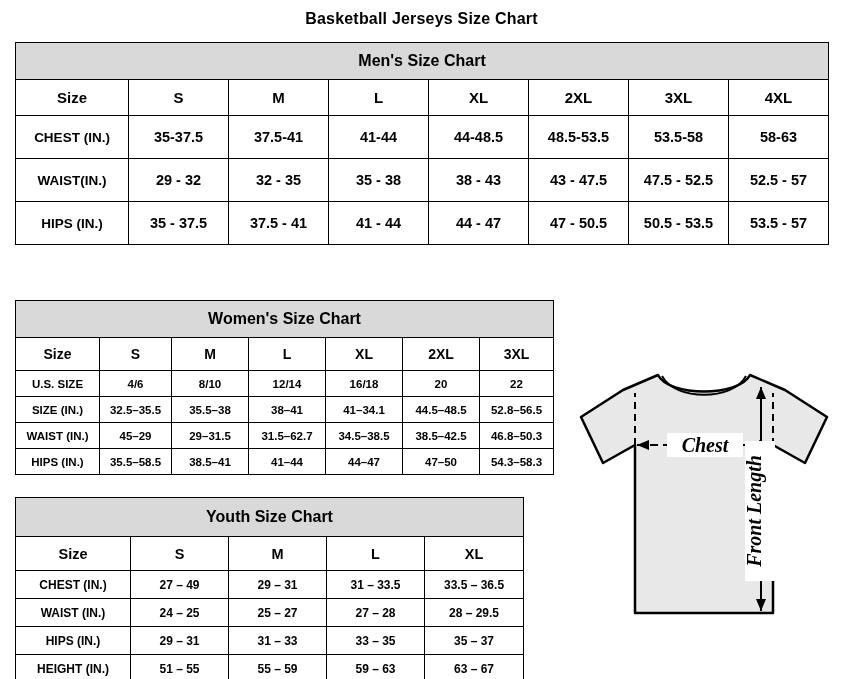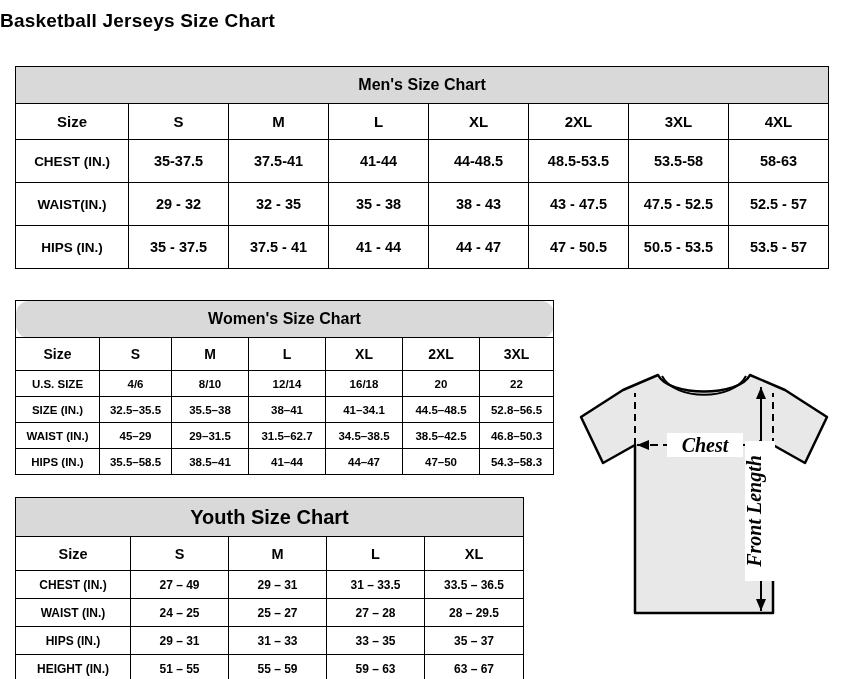--- a/index.html
+++ b/index.html
@@ -9,22 +9,22 @@
   body {
     width: 843px;
     height: 679px;
     background: #ffffff;
     font-family: "Liberation Sans", sans-serif;
     color: #000000;
     position: relative;
     overflow: hidden;
   }
   .page-title {
-    text-align: left;
-    font-size: 19px;
+    text-align: center;
+    font-size: 16px;
     font-weight: bold;
     margin-top: 10px;
     letter-spacing: 0.2px;
   }
   table {
     border-collapse: collapse;
     table-layout: fixed;
   }
   td, th {
     border: 1px solid #000;
@@ -36,21 +36,21 @@
     background: #d9d9d9;
     font-weight: bold;
   }
   .hdr td {
     font-weight: bold;
   }
   
   #men-chart {
     position: absolute;
     left: 15px;
-    top: 66px;
+    top: 42px;
     width: 813px;
   }
   #men-chart .chart-title td {
     font-size: 16px;
     height: 34px;
   }
   #men-chart .hdr td {
     font-size: 15px;
     height: 33px;
   }
@@ -74,31 +74,30 @@
     height: 34px;
   }
   #women-chart .hdr td {
     font-size: 14px;
     height: 30px;
   }
   #women-chart tbody td {
     font-size: 11.5px;
     height: 23px;
     font-weight: bold;
-    border-radius: 13px;
   }
   
   #youth-chart {
     position: absolute;
     left: 15px;
     top: 497px;
     width: 508px;
   }
   #youth-chart .chart-title td {
-    font-size: 20px;
+    font-size: 16px;
     height: 36px;
   }
   #youth-chart .hdr td {
     font-size: 14.5px;
     height: 31px;
   }
   #youth-chart tbody td {
     font-size: 12px;
     height: 25px;
     font-weight: bold;

